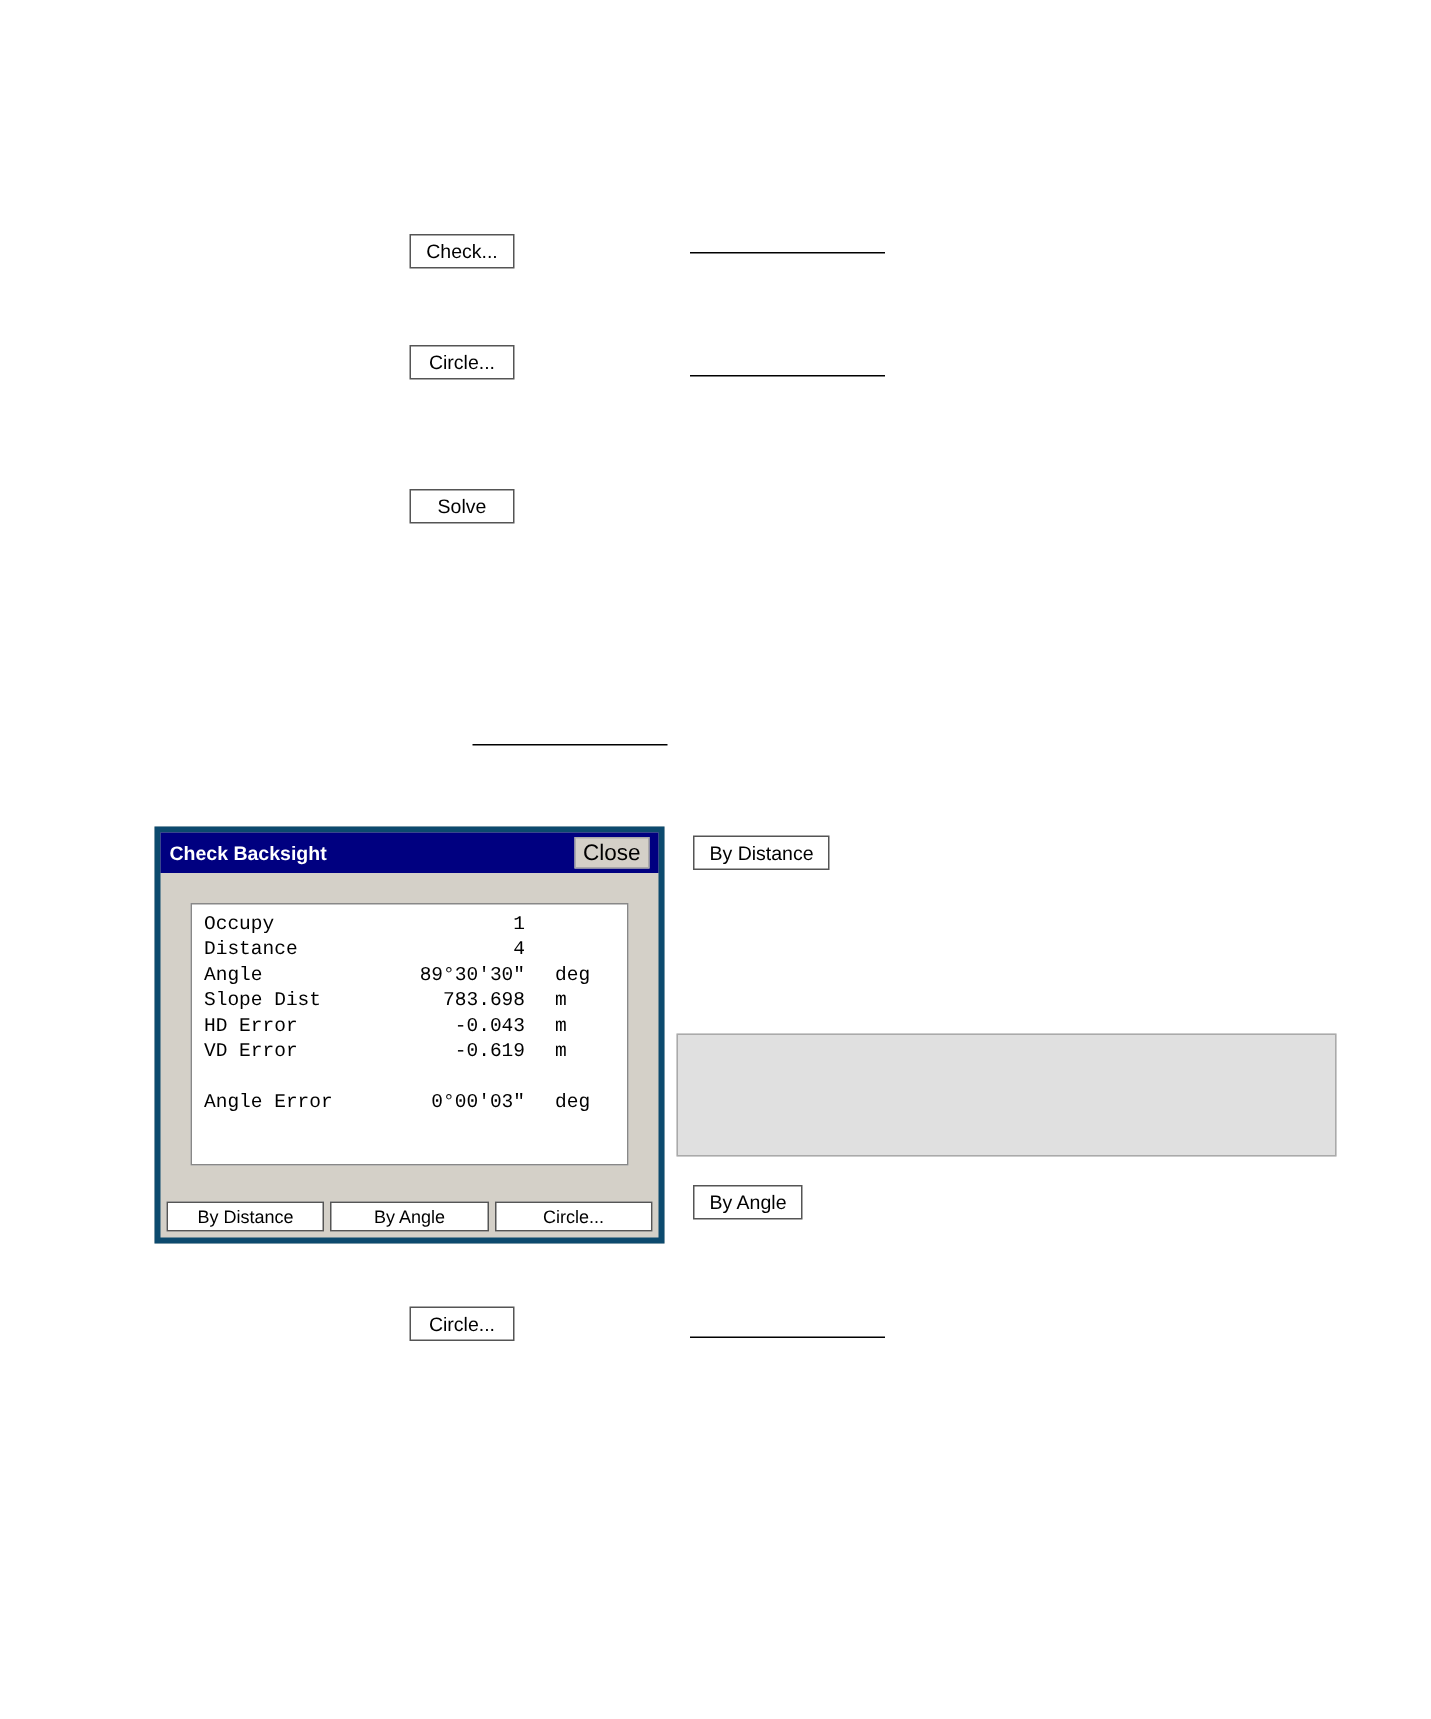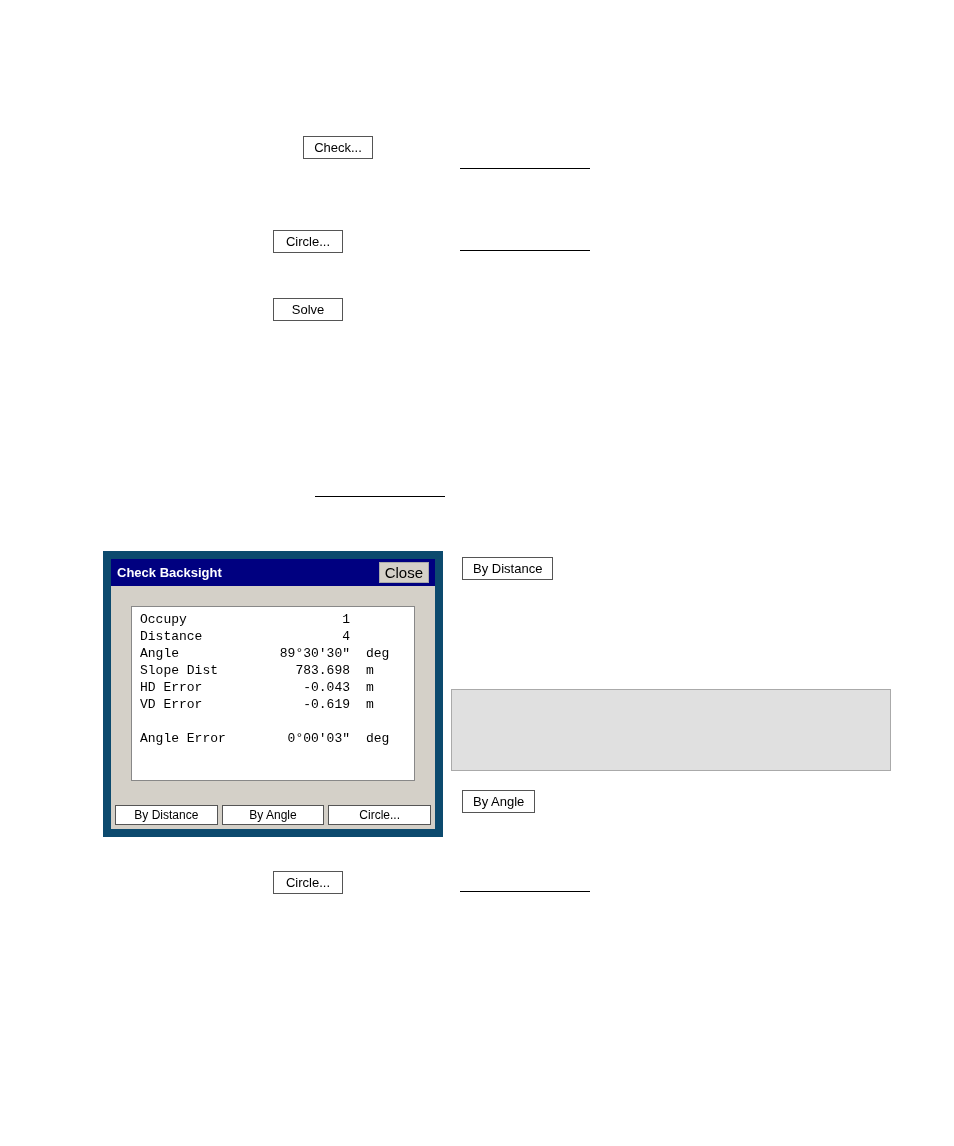--- a/index.html
+++ b/index.html
@@ -36,21 +36,21 @@
       height: 16px;
     }
 
     
     .dialog {
       position: absolute;
       top: 551px;
       left: 103px;
       width: 340px;
       background: #d4d0c8;
-      border: 8px solid #0c4a6e;
+      border: 4px solid #0c4a6e;
     }
 
     .dialog-titlebar {
       background: #000080;
       color: #ffffff;
       font-size: 13px;
       font-weight: bold;
       padding: 3px 6px;
       display: flex;
       justify-content: space-between;
@@ -145,35 +145,35 @@
       background: #d4d0c8;
     }
     .dialog-content::-webkit-scrollbar-thumb {
       background: #a0a0a0;
       border: 1px solid #888;
     }
   </style>
 </head>
 <body>
 
-<div style="position:absolute; top:136px; left:273px;margin-left:30px;">
+<div style="position:absolute; top:156px; left:273px;">
   <button class="btn-classic">Check...</button>
 </div>
 <div style="position:absolute; top:153px; left:460px;">
   <span class="underline-field"></span>
 </div>
 
 <div style="position:absolute; top:230px; left:273px;">
   <button class="btn-classic">Circle...</button>
 </div>
 <div style="position:absolute; top:235px; left:460px;">
   <span class="underline-field"></span>
 </div>
 
-<div style="position:absolute; top:298px; left:273px;">
+<div style="position:absolute; top:326px; left:273px;">
   <button class="btn-classic">Solve</button>
 </div>
 
 <div style="position:absolute; top:481px; left:315px;">
   <span class="underline-field"></span>
 </div>
 
 <div class="dialog">
   <div class="dialog-titlebar">
     <span>Check Backsight</span>

